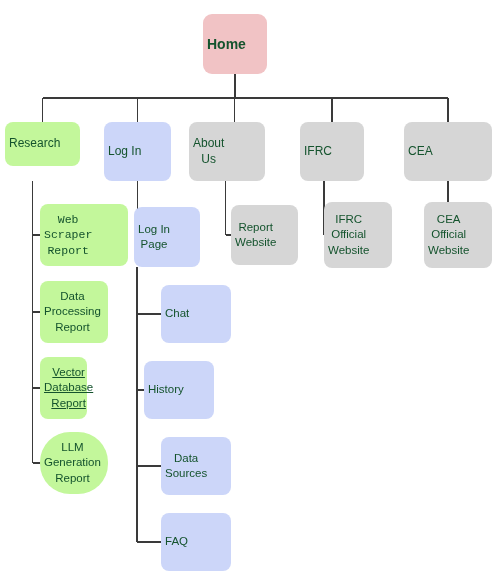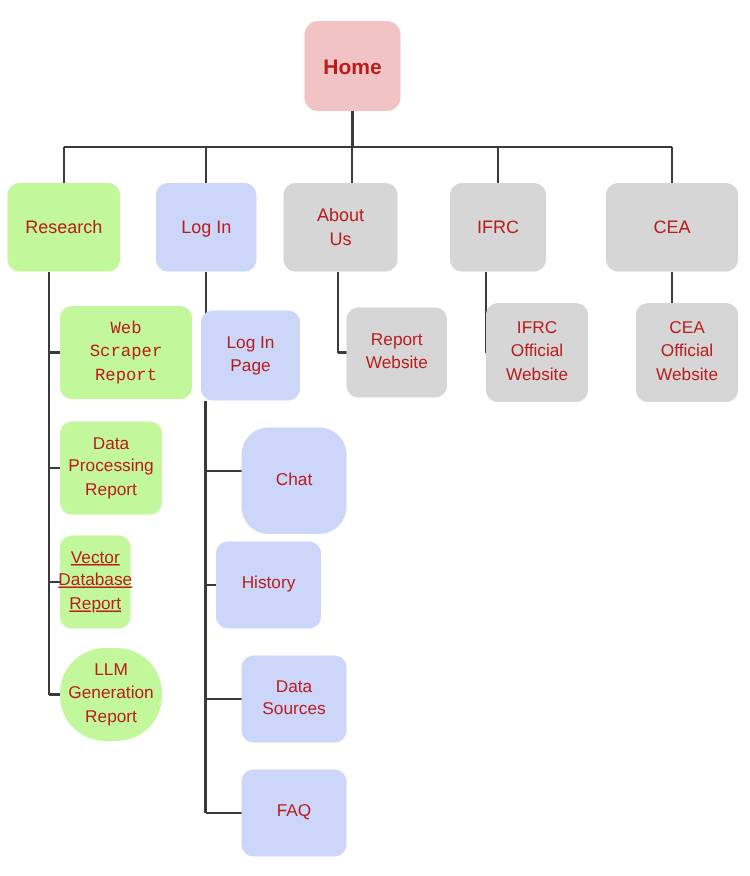--- a/index.html
+++ b/index.html
@@ -25,23 +25,22 @@
     width: 500px;
     height: 584px;
     pointer-events: none;
   }
   .node {
     position: absolute;
     box-sizing: border-box;
     border-radius: 8px;
     display: flex;
     align-items: center;
-    justify-content: center;
     text-align: center;
-    color: #b91c1c;
+    color: #14532d;
     font-size: 11.5px;
     line-height: 1.32;
     padding: 2px 4px;
     white-space: pre-line;
     z-index: 2;
   }
   .node.root {
     font-weight: bold;
     font-size: 14px;
     border-radius: 9px;
@@ -78,21 +77,21 @@
       <line x1="448" y1="181" x2="448" y2="235" stroke="#3a3a3a" stroke-width="1.6" shape-rendering="crispEdges"></line>
       <line x1="448" y1="235" x2="424" y2="235" stroke="#3a3a3a" stroke-width="1.6" shape-rendering="crispEdges"></line>
       <line x1="137" y1="267" x2="137" y2="542" stroke="#3a3a3a" stroke-width="1.6" shape-rendering="crispEdges"></line>
       <line x1="137" y1="314" x2="161" y2="314" stroke="#3a3a3a" stroke-width="1.6" shape-rendering="crispEdges"></line>
       <line x1="137" y1="390" x2="161" y2="390" stroke="#3a3a3a" stroke-width="1.6" shape-rendering="crispEdges"></line>
       <line x1="137" y1="466" x2="161" y2="466" stroke="#3a3a3a" stroke-width="1.6" shape-rendering="crispEdges"></line>
       <line x1="137" y1="542" x2="161" y2="542" stroke="#3a3a3a" stroke-width="1.6" shape-rendering="crispEdges"></line>
     </svg>
   <div id="nodes-layer">
       <div class="node root" style="left: 203px; top: 14px; width: 64px; height: 60px; background: rgb(241, 195, 197);"><span class="node-label">Home</span></div>
-      <div class="node lvl2" style="left: 5px; top: 122px; width: 75px; height: 59px; background: rgb(195, 247, 155);"><span class="node-label">Research</span></div>
+      <div class="node lvl2" style="left: 5px; top: 122px; width: 75px; height: 44px; background: rgb(195, 247, 155);"><span class="node-label">Research</span></div>
       <div class="node lvl2" style="left: 104px; top: 122px; width: 67px; height: 59px; background: rgb(204, 214, 249);"><span class="node-label">Log In</span></div>
       <div class="node lvl2" style="left: 189px; top: 122px; width: 76px; height: 59px; background: rgb(214, 214, 214);"><span class="node-label">About
 Us</span></div>
       <div class="node lvl2" style="left: 300px; top: 122px; width: 64px; height: 59px; background: rgb(214, 214, 214);"><span class="node-label">IFRC</span></div>
       <div class="node lvl2" style="left: 404px; top: 122px; width: 88px; height: 59px; background: rgb(214, 214, 214);"><span class="node-label">CEA</span></div>
       <div class="node lvl3" style="left: 40px; top: 204px; width: 88px; height: 62px; background: rgb(195, 247, 155); font-family: Liberation Mono, monospace;"><span class="node-label">Web
 Scraper
 Report</span></div>
       <div class="node lvl3" style="left: 40px; top: 281px; width: 68px; height: 62px; background: rgb(195, 247, 155);"><span class="node-label">Data
 Processing
@@ -106,19 +105,19 @@
       <div class="node lvl3" style="left: 134px; top: 207px; width: 66px; height: 60px; background: rgb(204, 214, 249);"><span class="node-label">Log In
 Page</span></div>
       <div class="node lvl3" style="left: 231px; top: 205px; width: 67px; height: 60px; background: rgb(214, 214, 214);"><span class="node-label">Report
 Website</span></div>
       <div class="node lvl3" style="left: 324px; top: 202px; width: 68px; height: 66px; background: rgb(214, 214, 214);"><span class="node-label">IFRC
 Official
 Website</span></div>
       <div class="node lvl3" style="left: 424px; top: 202px; width: 68px; height: 66px; background: rgb(214, 214, 214);"><span class="node-label">CEA
 Official
 Website</span></div>
-      <div class="node lvl4" style="left: 161px; top: 285px; width: 70px; height: 71px; background: rgb(204, 214, 249); border-radius: 18px;"><span class="node-label">Chat</span></div>
+      <div class="node lvl4" style="left: 161px; top: 285px; width: 70px; height: 58px; background: rgb(204, 214, 249);"><span class="node-label">Chat</span></div>
       <div class="node lvl4" style="left: 144px; top: 361px; width: 70px; height: 58px; background: rgb(204, 214, 249);"><span class="node-label">History</span></div>
       <div class="node lvl4" style="left: 161px; top: 437px; width: 70px; height: 58px; background: rgb(204, 214, 249);"><span class="node-label">Data
 Sources</span></div>
       <div class="node lvl4" style="left: 161px; top: 513px; width: 70px; height: 58px; background: rgb(204, 214, 249);"><span class="node-label">FAQ</span></div>
     </div>
 </div>
 
 </body></html>

